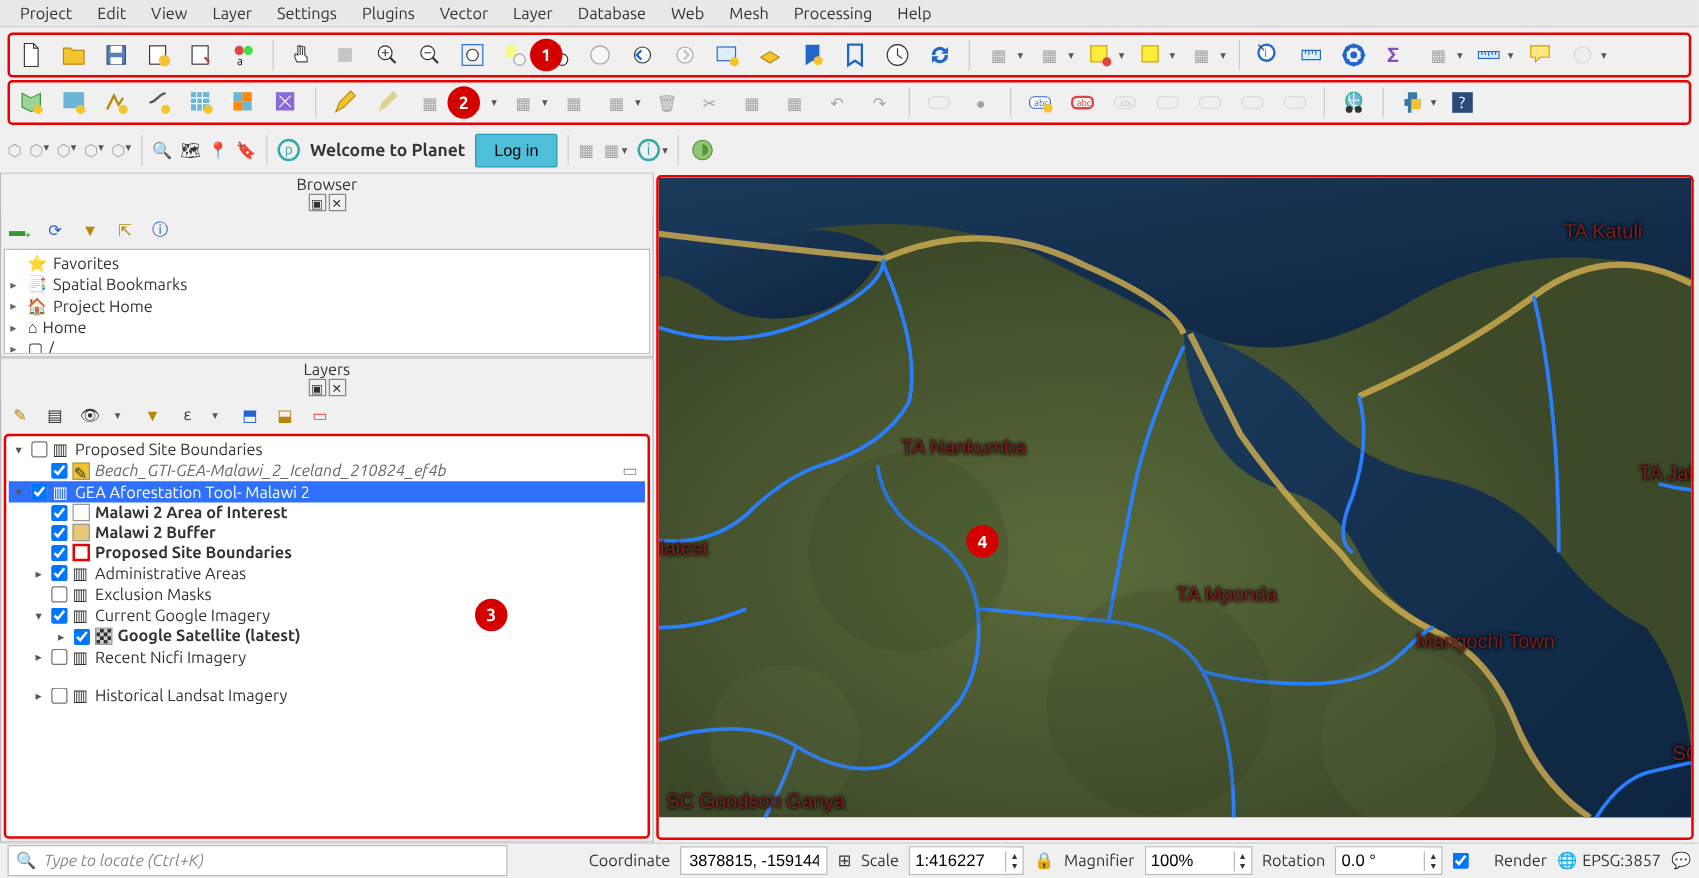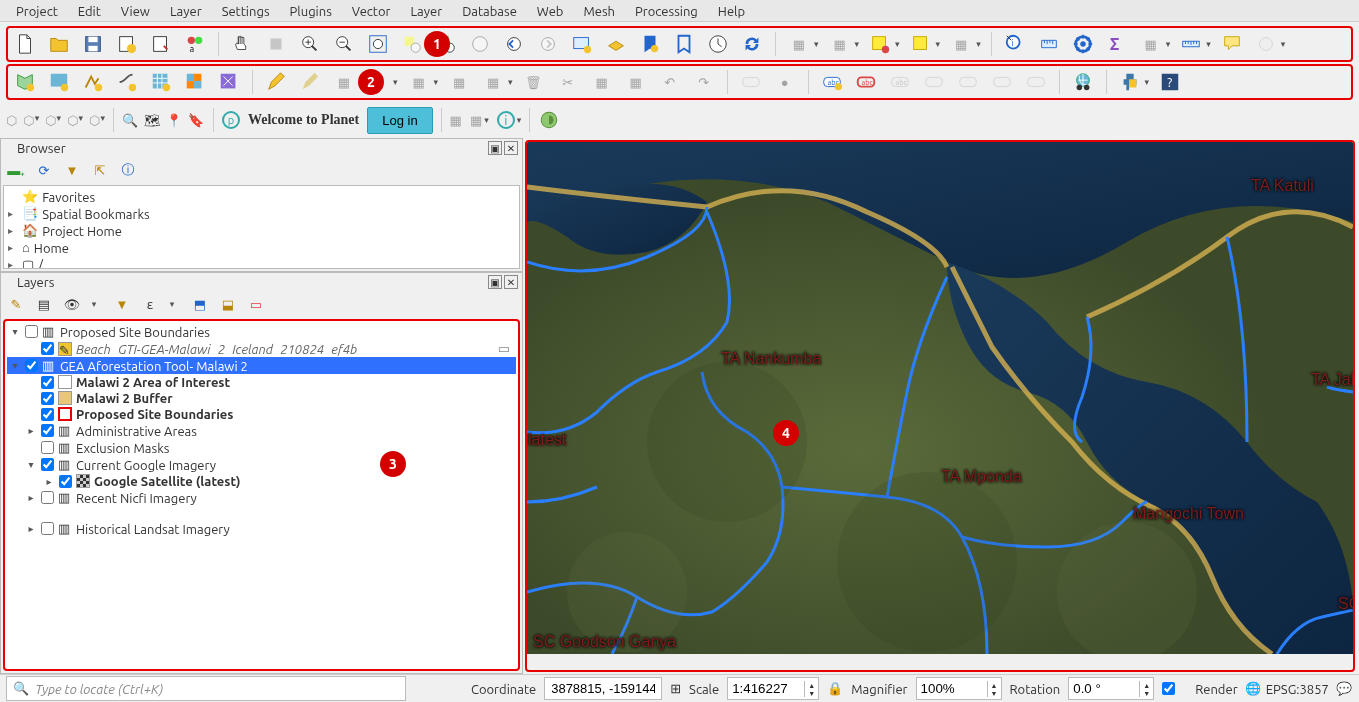--- a/index.html
+++ b/index.html
@@ -8,26 +8,26 @@
 .menubar span { padding: 2px 10px; cursor: pointer; }
 .toolbar-zone { display: flex; flex-direction: column; gap: 2px; padding: 4px 6px 2px 6px; background: #f0f0f0; }
 .toolbar { display: flex; align-items: center; height: 36px; gap: 8px; padding: 4px; position: relative; }
 .toolbar.hl { border: 2px solid #e60000; border-radius: 4px; }
 .toolbar .tool { width: 26px; height: 26px; display: flex; align-items: center; justify-content: center; border-radius: 3px; cursor: pointer; }
 .toolbar .sep { width: 1px; height: 24px; background: #ccc; margin: 0 2px; }
 .badge { width: 26px; height: 26px; border-radius: 50%; background: #d40000; color: #fff; display: flex; align-items: center; justify-content: center; font-weight: bold; font-size: 14px; position: absolute; }
 .toolbar3 { display: flex; align-items: center; gap: 8px; padding: 4px 6px; background: #f0f0f0; height: 36px; }
 .toolbar3 .grp { display: flex; gap: 6px; }
 .toolbar3 .sep { width: 1px; height: 24px; background: #ccc; }
-.planet-label { font-weight: bold; font-size: 14px; font-family: Liberation Serif, serif; }
+.planet-label { font-weight: bold; font-size: 14px; }
 .login { background: #4dbfd9; border: 1px solid #2a9cb6; padding: 5px 14px; cursor: pointer; font-size: 13px; border-radius: 2px; }
 .main { flex: 1; display: flex; overflow: hidden; }
 .left { width: 523px; display: flex; flex-direction: column; background: #f0f0f0; }
 .panel { border: 1px solid #bbb; background: #f0f0f0; display: flex; flex-direction: column; }
-.panel-header { display: flex; align-items: center; justify-content: space-between; padding: 2px 4px 2px 16px; font-size: 13px; background: #f0f0f0; }
+.panel-header { display: flex; align-items: center; justify-content: space-between; padding: 2px 4px 2px 4px; font-size: 13px; background: #f0f0f0; flex-direction: column; }
 .panel-header .controls { display: flex; gap: 2px; }
 .panel-header .controls span { width: 14px; height: 14px; border: 1px solid #888; font-size: 10px; display: flex; align-items: center; justify-content: center; cursor: pointer; }
 .panel-toolbar { display: flex; gap: 10px; padding: 4px 6px; align-items: center; }
 .panel-toolbar span { width: 18px; height: 18px; display: flex; align-items: center; justify-content: center; cursor: pointer; }
 .browser-body { background: #fff; border: 1px solid #bbb; margin: 2px; padding: 2px; height: 84px; overflow-y: scroll; }
 .browser-item { display: flex; align-items: center; gap: 4px; padding: 1px 2px; font-size: 13px; }
 .browser-item .arrow { width: 10px; color: #666; font-size: 10px; }
 .layers { flex: 1; display: flex; flex-direction: column; }
 .layers-tree { background: #fff; border: 2px solid #e60000; border-radius: 4px; margin: 2px; flex: 1; position: relative; padding: 2px; font-size: 13px; overflow: hidden; }
 .layer-row { display: flex; align-items: center; gap: 4px; padding: 1px 2px; white-space: nowrap; }

